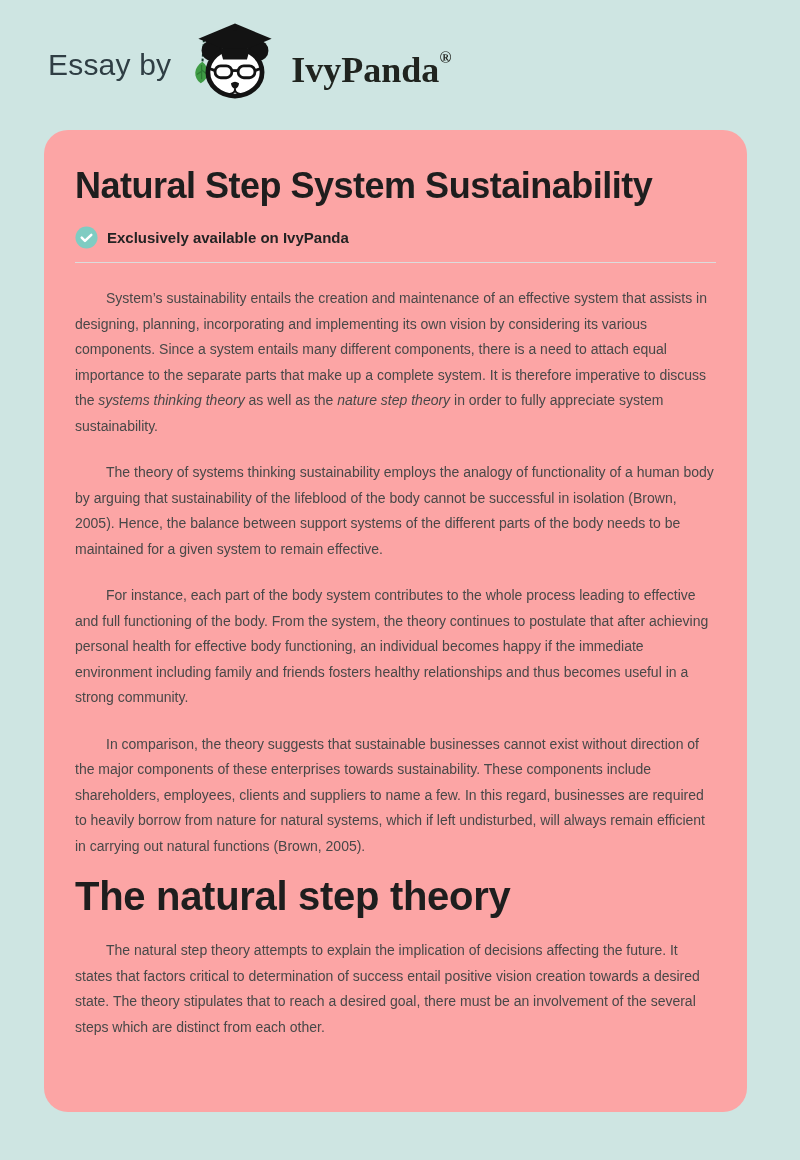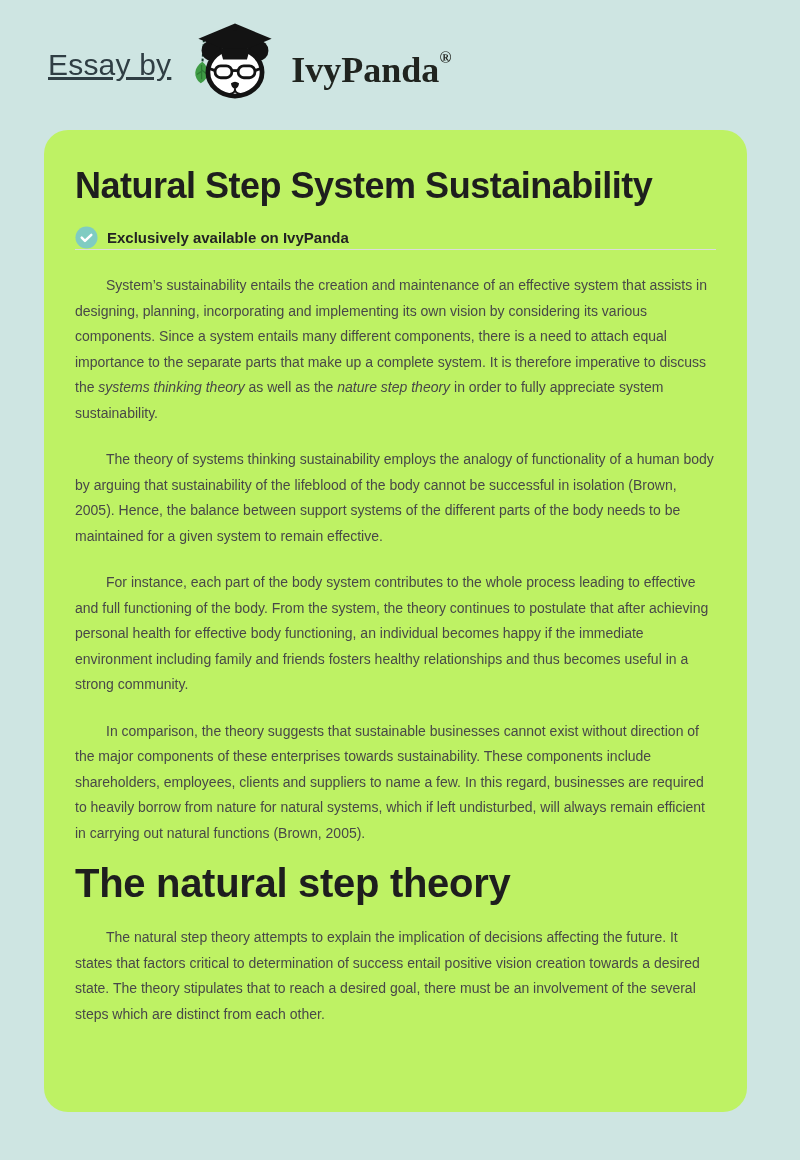--- a/index.html
+++ b/index.html
@@ -19,45 +19,44 @@
   .page{position:relative;width:800px;height:1160px;}
 
   
   .site-header{
     display:flex;align-items:center;
     padding:26px 0 0 48px;height:104px;
   }
   .essay-by{
     font-size:30px;color:var(--header-ink);
     letter-spacing:.2px;
-    text-decoration:underline;
   }
   .logo-wrap{display:inline-flex;margin:0 6px 0 14px;}
   .logo-wrap svg{width:100px;height:86px;display:block;}
   .brand{
     font-family:"Liberation Serif", serif;
     font-weight:700;font-size:36px;color:#20241f;
     display:inline-flex;align-items:flex-start;line-height:1;
     padding-top:10px;
   }
   .brand sup{font-size:16px;line-height:1;margin-top:-2px;}
 
   
   .card{
     position:absolute;left:44px;top:130px;
     width:703px;height:982px;
-    background:#bef264;border-radius:24px;
+    background:#fca5a5;border-radius:24px;
     padding:34px 31px 0 31px;
   }
   .essay-title{
     margin:0 0 18px 0;
     font-size:36px;line-height:44px;font-weight:700;
     color:var(--ink);letter-spacing:-.5px;
   }
-  .badge-row{display:flex;align-items:center;gap:9px;}
+  .badge-row{display:flex;align-items:center;gap:9px;margin-bottom:13px;}
   .check-circle{display:inline-flex;width:23px;height:23px;}
   .badge-label{font-size:15px;font-weight:700;color:#232323;}
   .divider{border:none;border-top:1px solid #dcdcdc;margin:0;}
 
   .article-body{padding-top:23px;}
   .article-body p{
     margin:0 0 21px 0;
     font-size:14px;line-height:25.5px;
     color:var(--body-ink);
     text-indent:31px;

